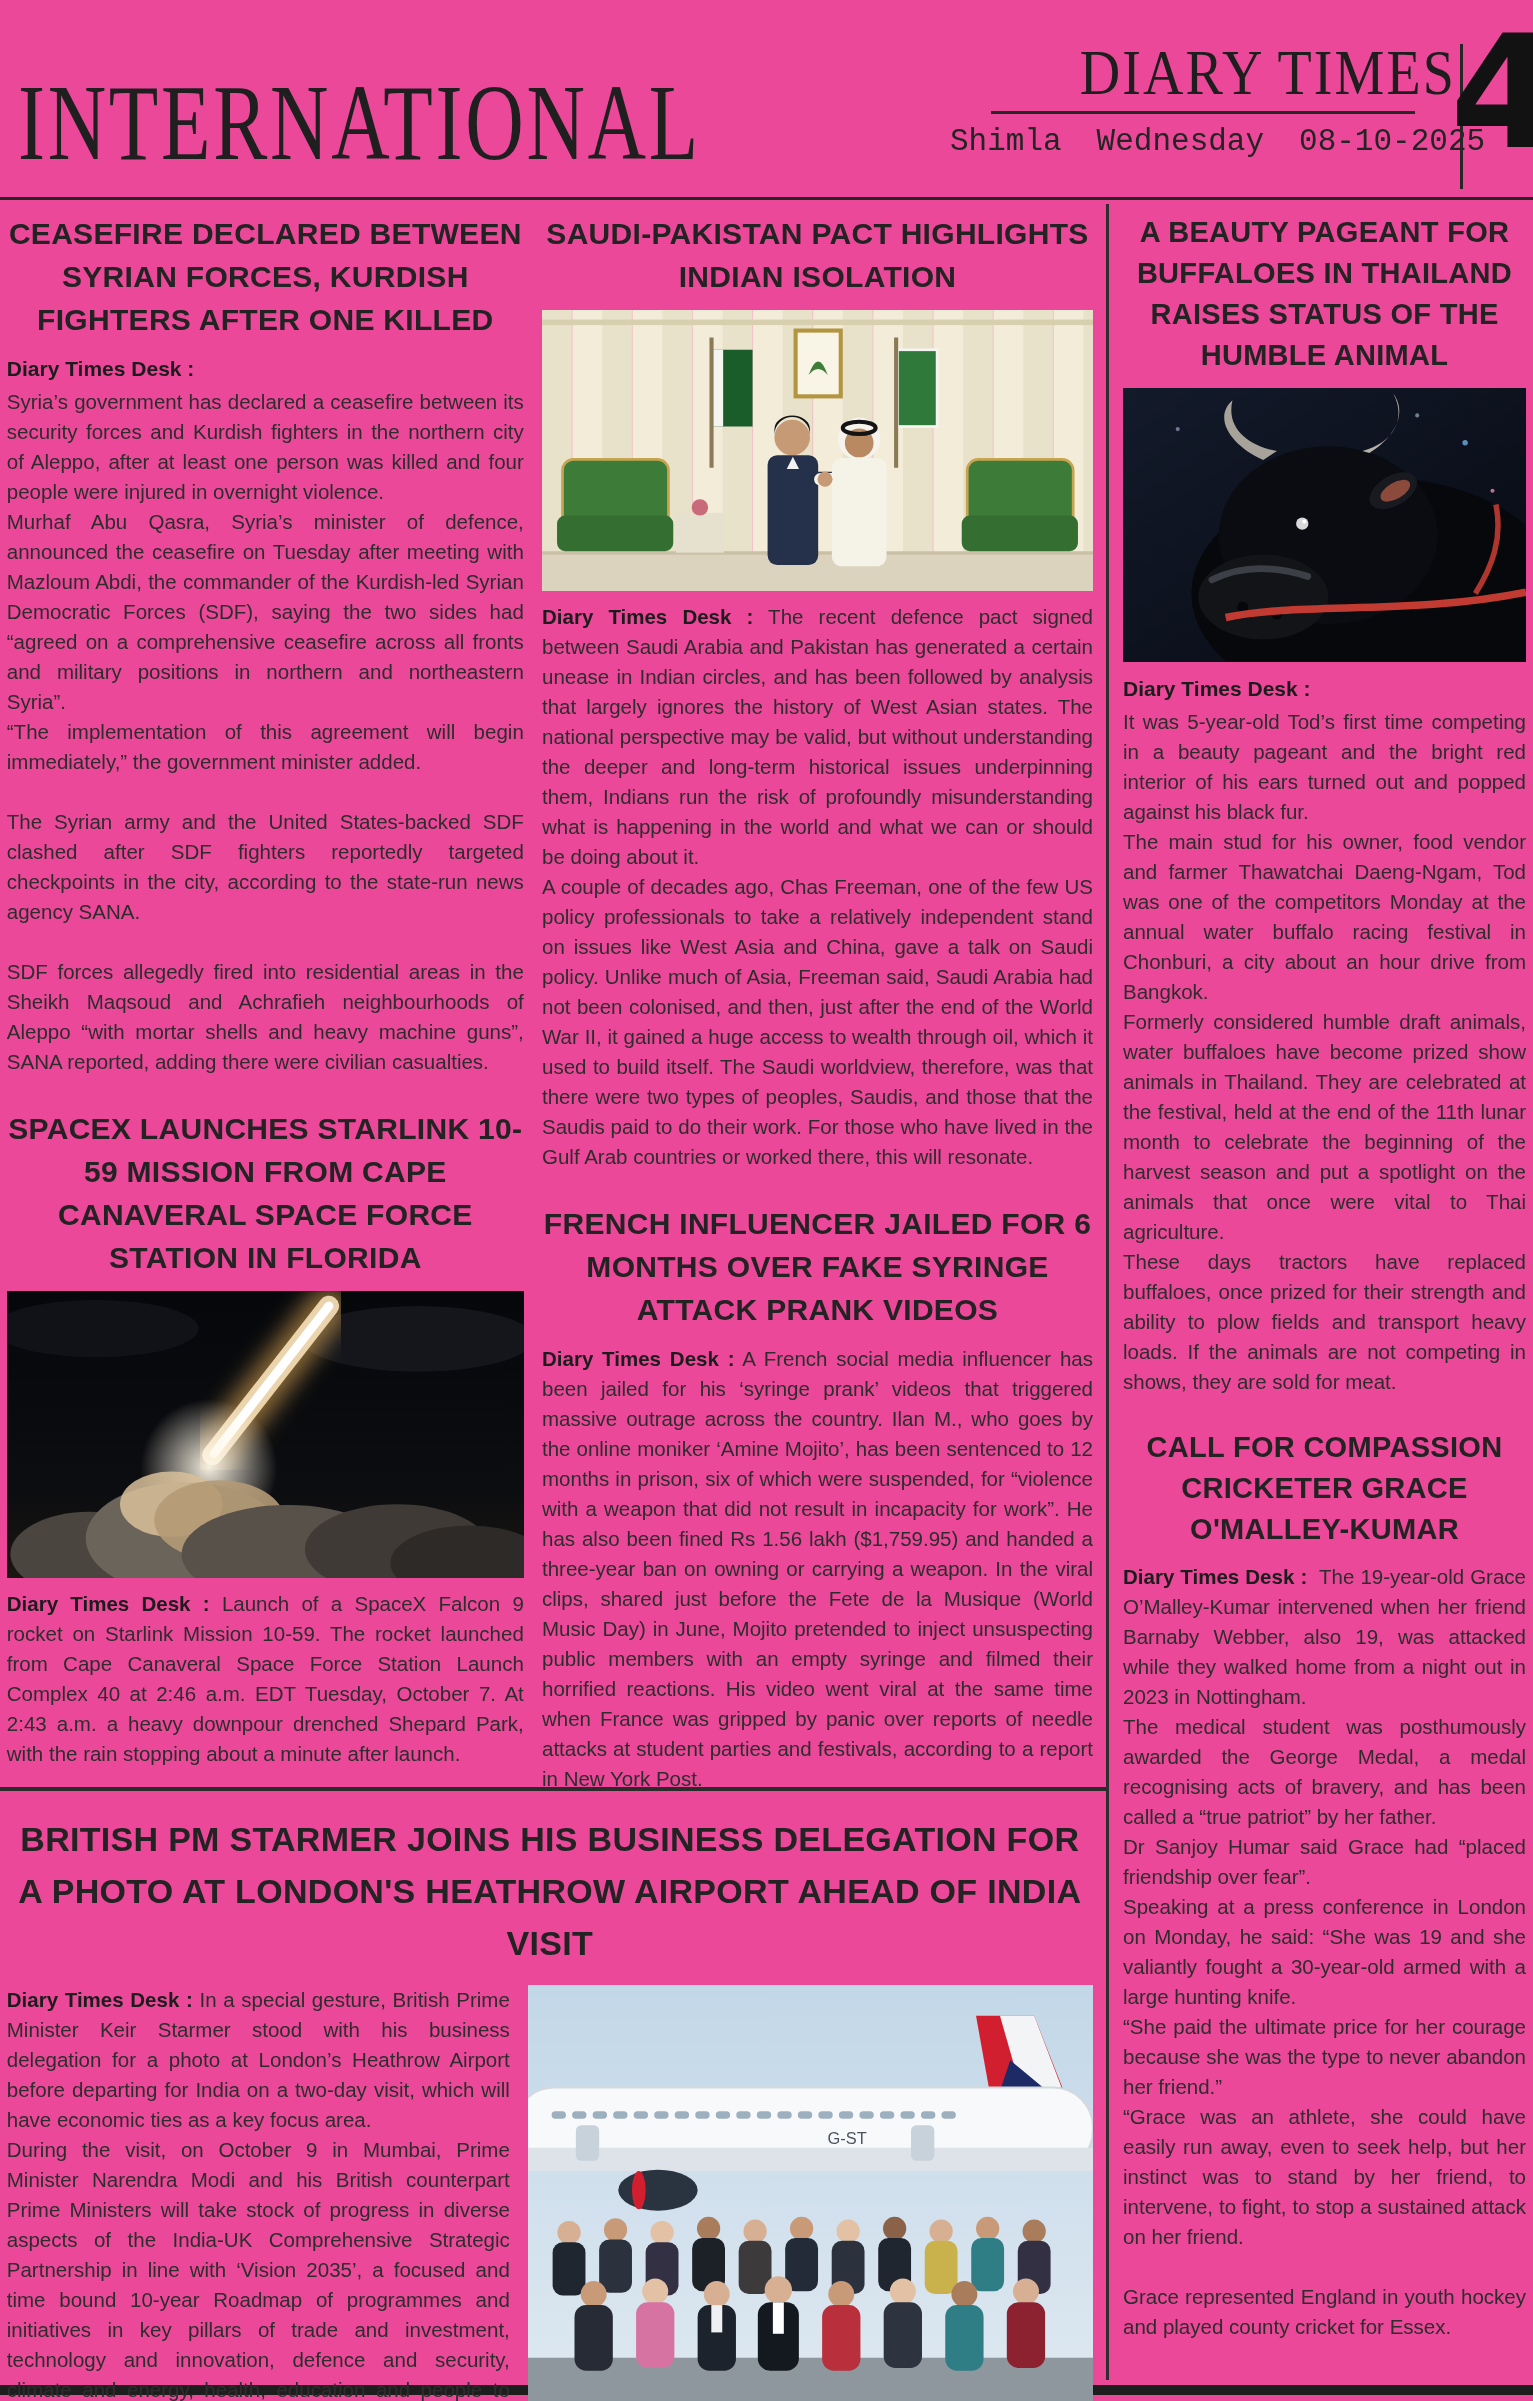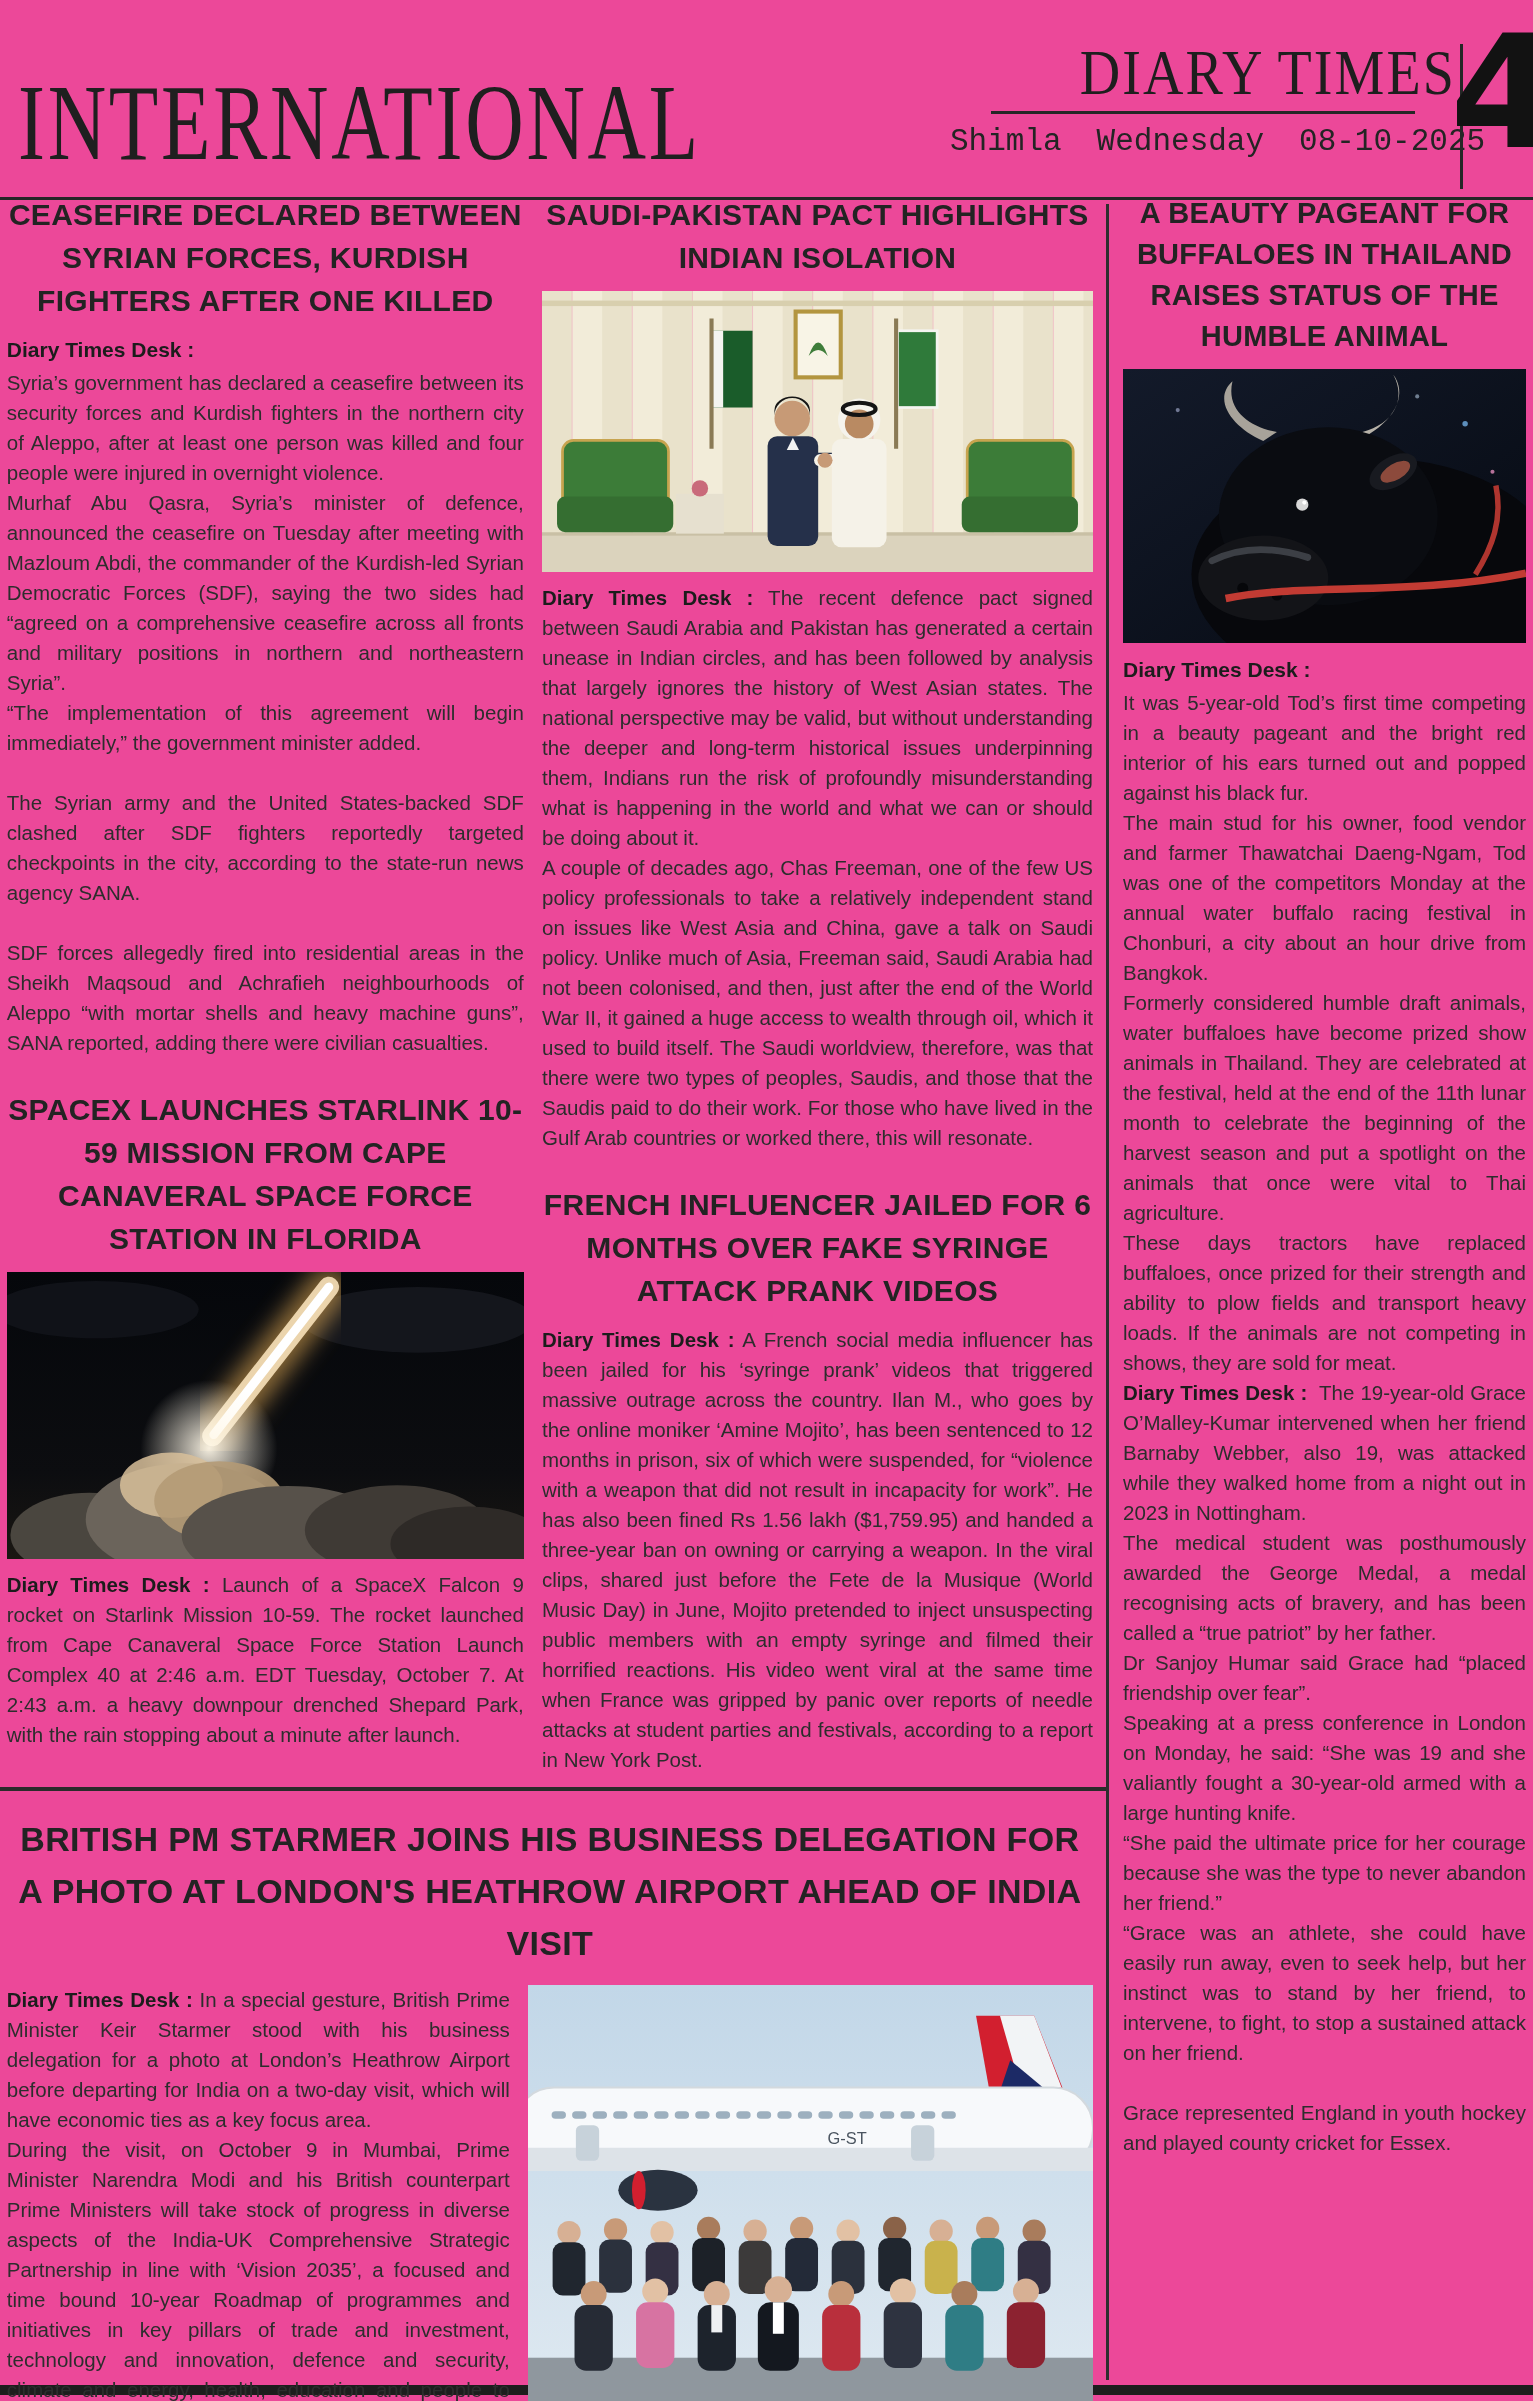--- a/index.html
+++ b/index.html
@@ -13,21 +13,21 @@
   .paper-name{font-family:"Liberation Serif",serif;font-size:56px;letter-spacing:2.1px;color:#1e1e1e;
       transform:scaleY(1.12);transform-origin:center top;white-space:nowrap;}
   .mast-rule{height:3.4px;background:#262626;margin:9.6px 41px 9.6px;}
   .dateline{font-family:Liberation Mono, monospace;font-size:31px;word-spacing:16.4px;color:#242424;white-space:nowrap;}
   .mast-divider{position:absolute;left:1460px;top:44px;width:3.4px;height:145px;background:#262626;}
   .page-number{position:absolute;left:1450px;top:4.1px;width:83px;text-align:center;
       font-family:"DejaVu Sans",sans-serif;font-weight:700;font-size:156px;line-height:1.15;color:#121212;}
   .header-rule{position:absolute;left:0;top:197px;width:1533px;height:3.4px;background:#262626;}
 
   
-  .col{position:absolute;top:193px;}
+  .col{position:absolute;top:212px;}
   .col1{left:6.8px;width:517px;}
   .col2{left:542px;width:551px;}
   .col3{left:1123px;width:403px;}
   .v-divider{position:absolute;left:1106px;top:204px;width:2.7px;height:2176px;background:#2e2e2e;}
   .bottom-rule{position:absolute;left:0;top:1787px;width:1106px;height:4.1px;background:#2b2b2b;}
   .page-bottom-bar{position:absolute;left:0;top:2385px;width:1533px;height:9.6px;background:#1d1d1d;}
 
   .h2{font-weight:700;font-size:30px;line-height:43px;text-align:center;color:#232323;
       margin:0 0 12.3px;letter-spacing:0.3px;}
   .col3 .h2{font-size:29px;line-height:41px;}
@@ -207,20 +207,21 @@
       </svg>
 
       <p class="byline-line"><span class="byline">Diary Times Desk :</span></p>
       <p class="body-p">It was 5-year-old Tod’s first time competing in a beauty pageant and the bright red interior of his ears turned out and popped against his black fur.</p>
       <p class="body-p">The main stud for his owner, food vendor and farmer Thawatchai Daeng-Ngam, Tod was one of the competitors Monday at the annual water buffalo racing festival in Chonburi, a city about an hour drive from Bangkok.</p>
       <p class="body-p">Formerly considered humble draft animals, water buffaloes have become prized show animals in Thailand. They are celebrated at the festival, held at the end of the 11th lunar month to celebrate the beginning of the harvest season and put a spotlight on the animals that once were vital to Thai agriculture.</p>
       <p class="body-p">These days tractors have replaced buffaloes, once prized for their strength and ability to plow fields and transport heavy loads. If the animals are not competing in shows, they are sold for meat.</p>
     </article>
 
     <article>
+      <h2 class="h2 mt">CALL FOR COMPASSION CRICKETER GRACE O'MALLEY-KUMAR</h2>
       <p class="body-p"><span class="byline">Diary Times Desk :</span>&nbsp; <span>The 19-year-old Grace O’Malley-Kumar intervened when her friend Barnaby Webber, also 19, was attacked while they walked home from a night out in 2023 in Nottingham.</span></p>
       <p class="body-p">The medical student was posthumously awarded the George Medal, a medal recognising acts of bravery, and has been called a “true patriot” by her father.</p>
       <p class="body-p">Dr Sanjoy Humar said Grace had “placed friendship over fear”.</p>
       <p class="body-p">Speaking at a press conference in London on Monday, he said: “She was 19 and she valiantly fought a 30-year-old armed with a large hunting knife.</p>
       <p class="body-p">“She paid the ultimate price for her courage because she was the type to never abandon her friend.”</p>
       <p class="body-p">“Grace was an athlete, she could have easily run away, even to seek help, but her instinct was to stand by her friend, to intervene, to fight, to stop a sustained attack on her friend.</p>
       <p class="body-p gap">Grace represented England in youth hockey and played county cricket for Essex.</p>
     </article>
   </section>
 

